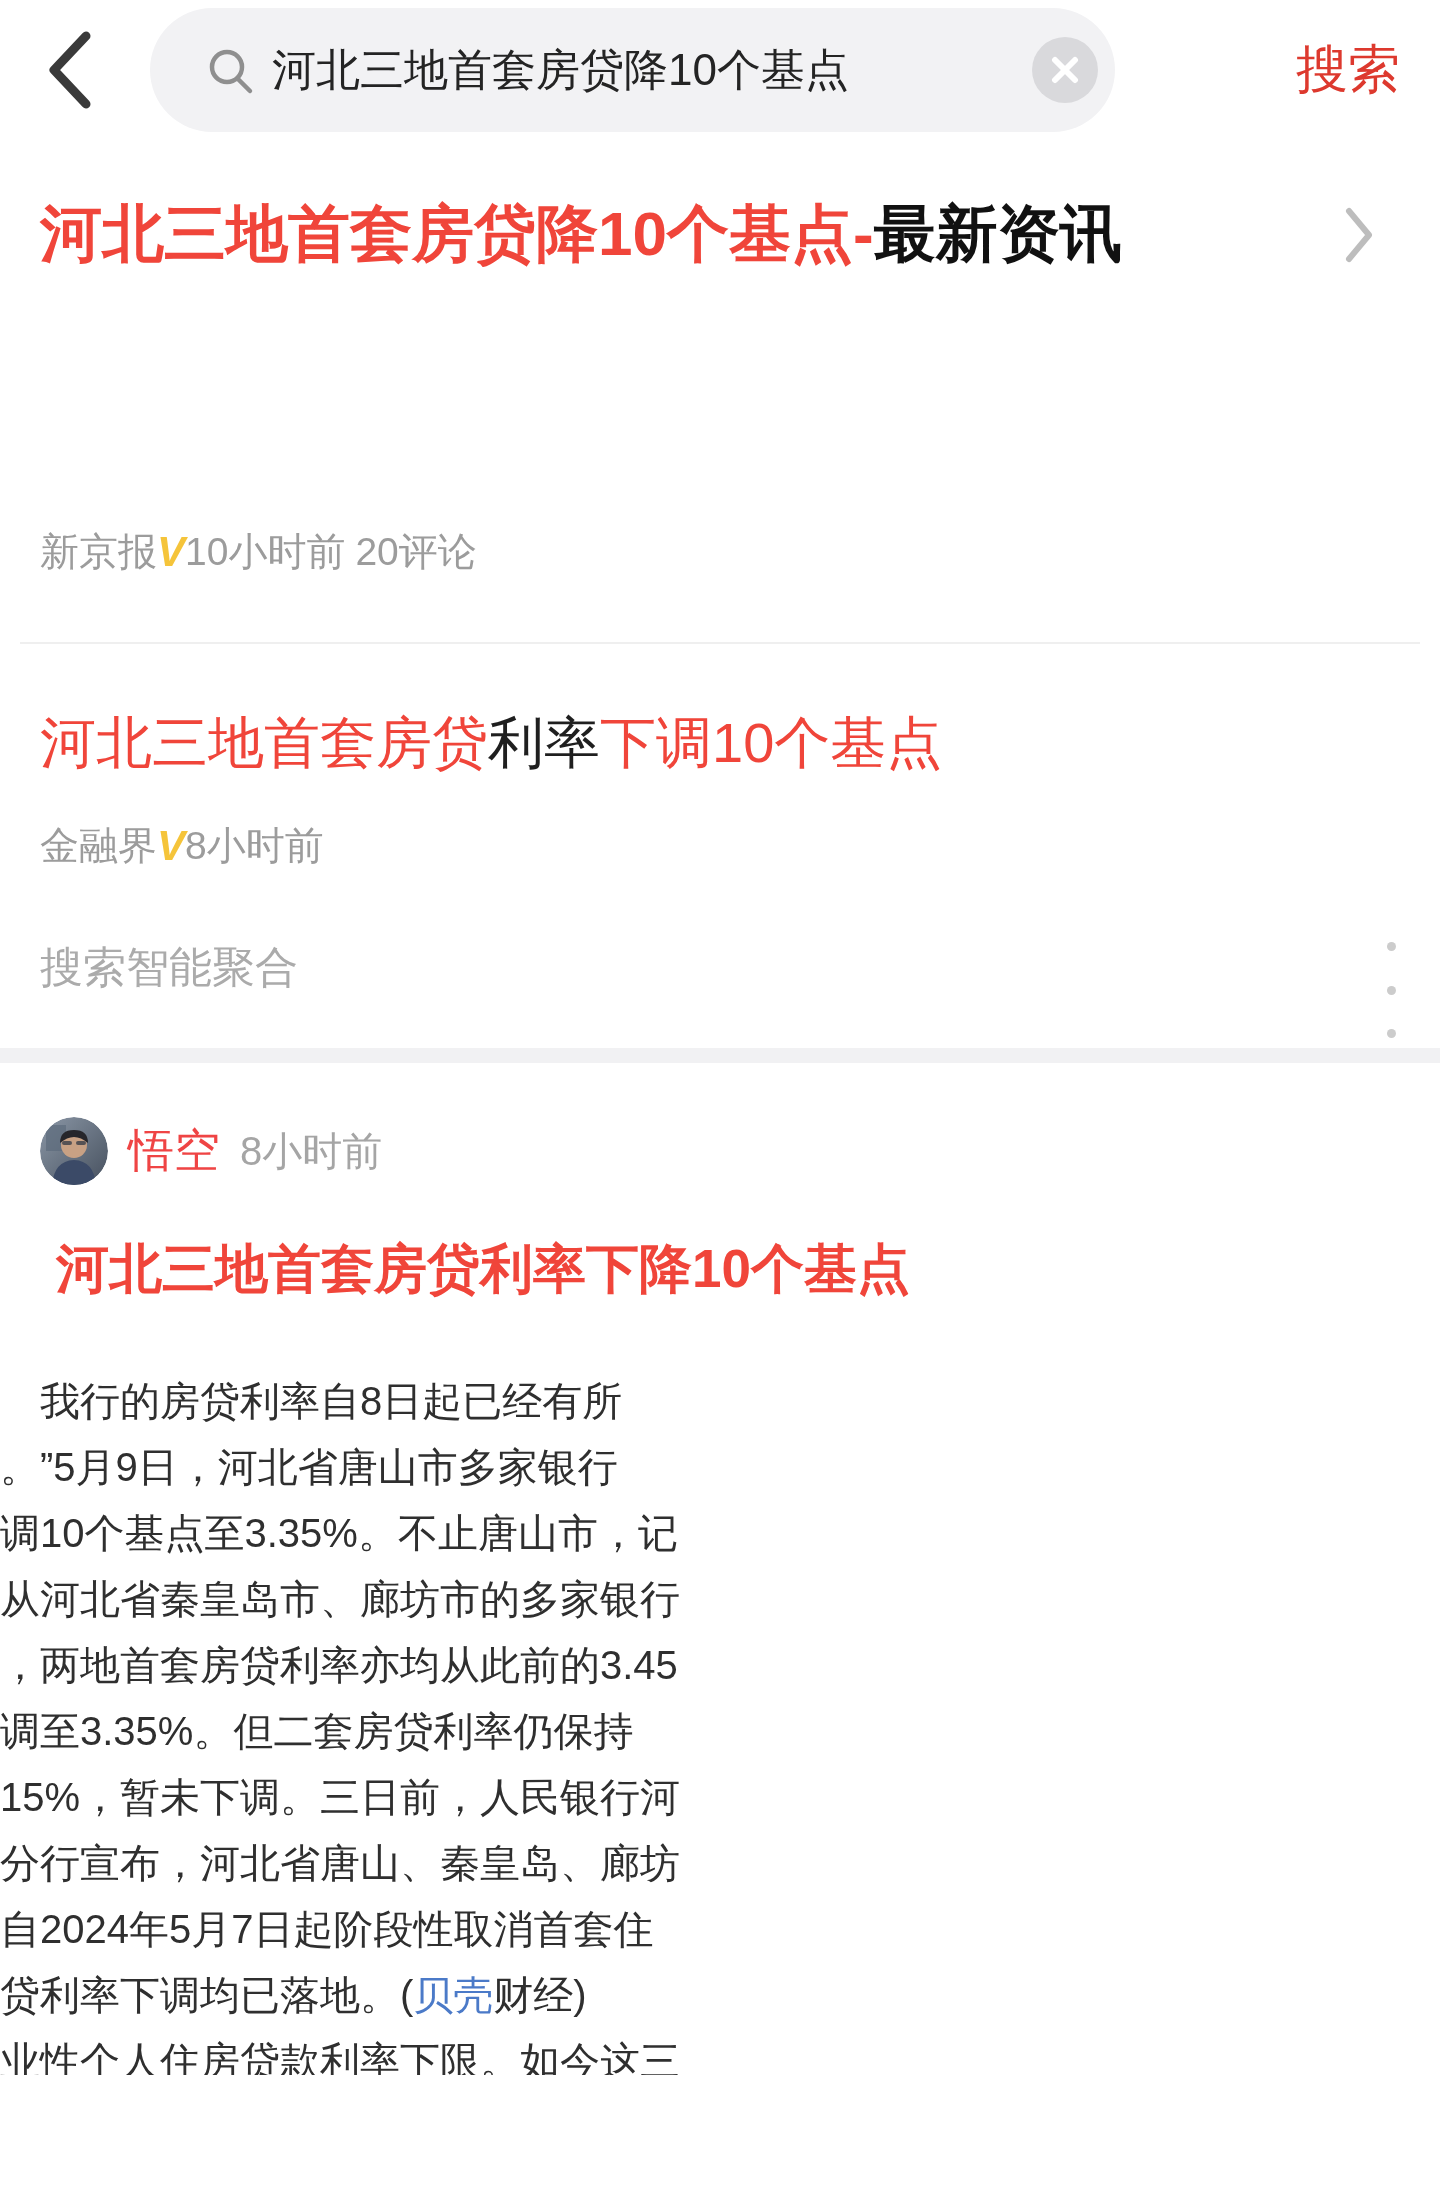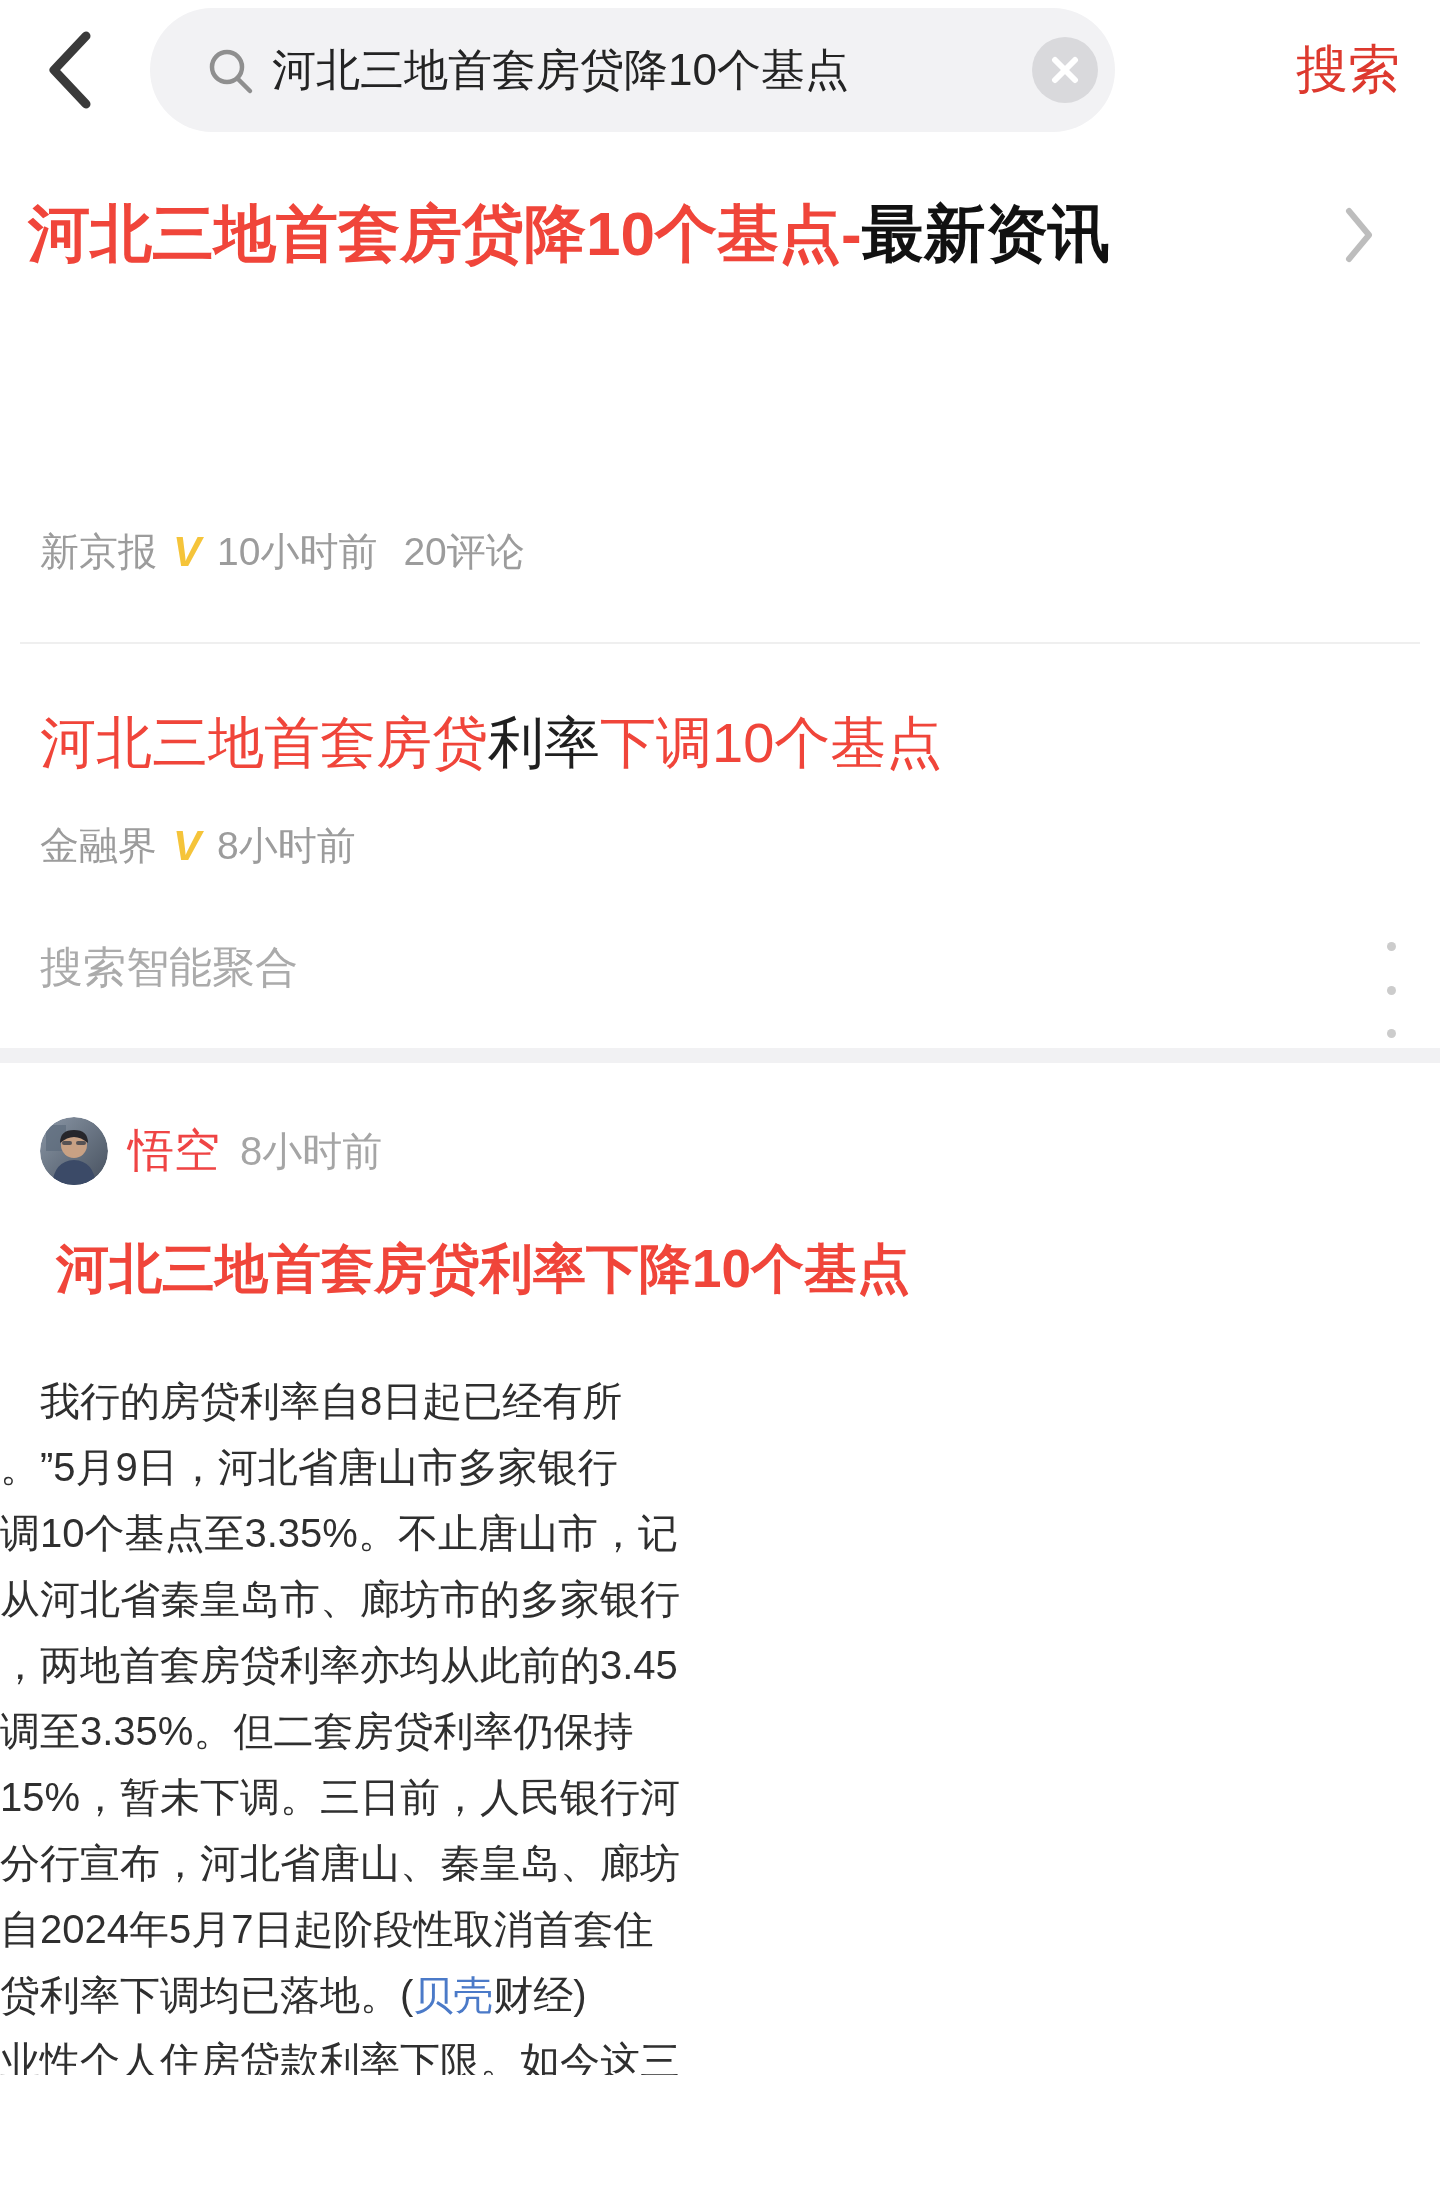--- a/index.html
+++ b/index.html
@@ -18,34 +18,34 @@
     background:#f2f2f4;border-radius:62px;display:flex;align-items:center;
   }
   .mag-icon{position:absolute;left:56px;top:38px;}
   .query-text{position:absolute;left:122px;top:0;height:124px;display:flex;align-items:center;
     font-size:44px;color:#242424;white-space:nowrap;}
   .clear-btn{position:absolute;left:882px;top:29px;width:66px;height:66px;border-radius:50%;
     background:#d9d9dc;display:flex;align-items:center;justify-content:center;}
   .search-go{position:absolute;right:40px;top:0;height:140px;display:flex;align-items:center;
     font-size:52px;color:#dd392e;font-weight:500;}
   
-  .agg-heading{position:absolute;left:28px;top:196px;width:1280px;height:76px;
+  .agg-heading{position:absolute;left:40px;top:196px;width:1280px;height:76px;
     font-size:62px;font-weight:700;line-height:76px;white-space:nowrap;letter-spacing:0;}
   .agg-heading .seg-red{color:#f0453a;}
   .agg-heading .seg-black{color:#111111;}
   .agg-chevron{position:absolute;right:66px;top:206px;}
   
   .result-title{position:absolute;left:40px;width:1370px;
     font-size:56px;line-height:86px;font-weight:400;}
   .result1-title{top:316px;height:172px;}
   .result2-title{top:700px;height:86px;white-space:nowrap;}
   .seg-red{color:#f0453a;}
   .seg-black{color:#1f1f1f;}
   .seg-blue{color:#4b7ac8;}
-  .meta-row{position:absolute;left:40px;height:52px;display:flex;align-items:center;gap:16px;
+  .meta-row{position:absolute;left:40px;height:52px;display:flex;align-items:center;
     font-size:39px;color:#9c9c9c;white-space:nowrap;}
   .meta1{top:526px;}
   .meta2{top:820px;}
   .v-badge{color:#f5c43a;font-weight:700;font-style:italic;font-size:42px;}
   .meta-comments{margin-left:10px;}
   .thin-divider{position:absolute;left:20px;top:642px;width:1400px;height:2px;background:#efefef;}
   
   .agg-footer-label{position:absolute;left:40px;top:938px;height:60px;display:flex;align-items:center;
     font-size:43px;color:#ababab;}
   .kebab{position:absolute;right:44px;top:942px;width:10px;height:96px;

